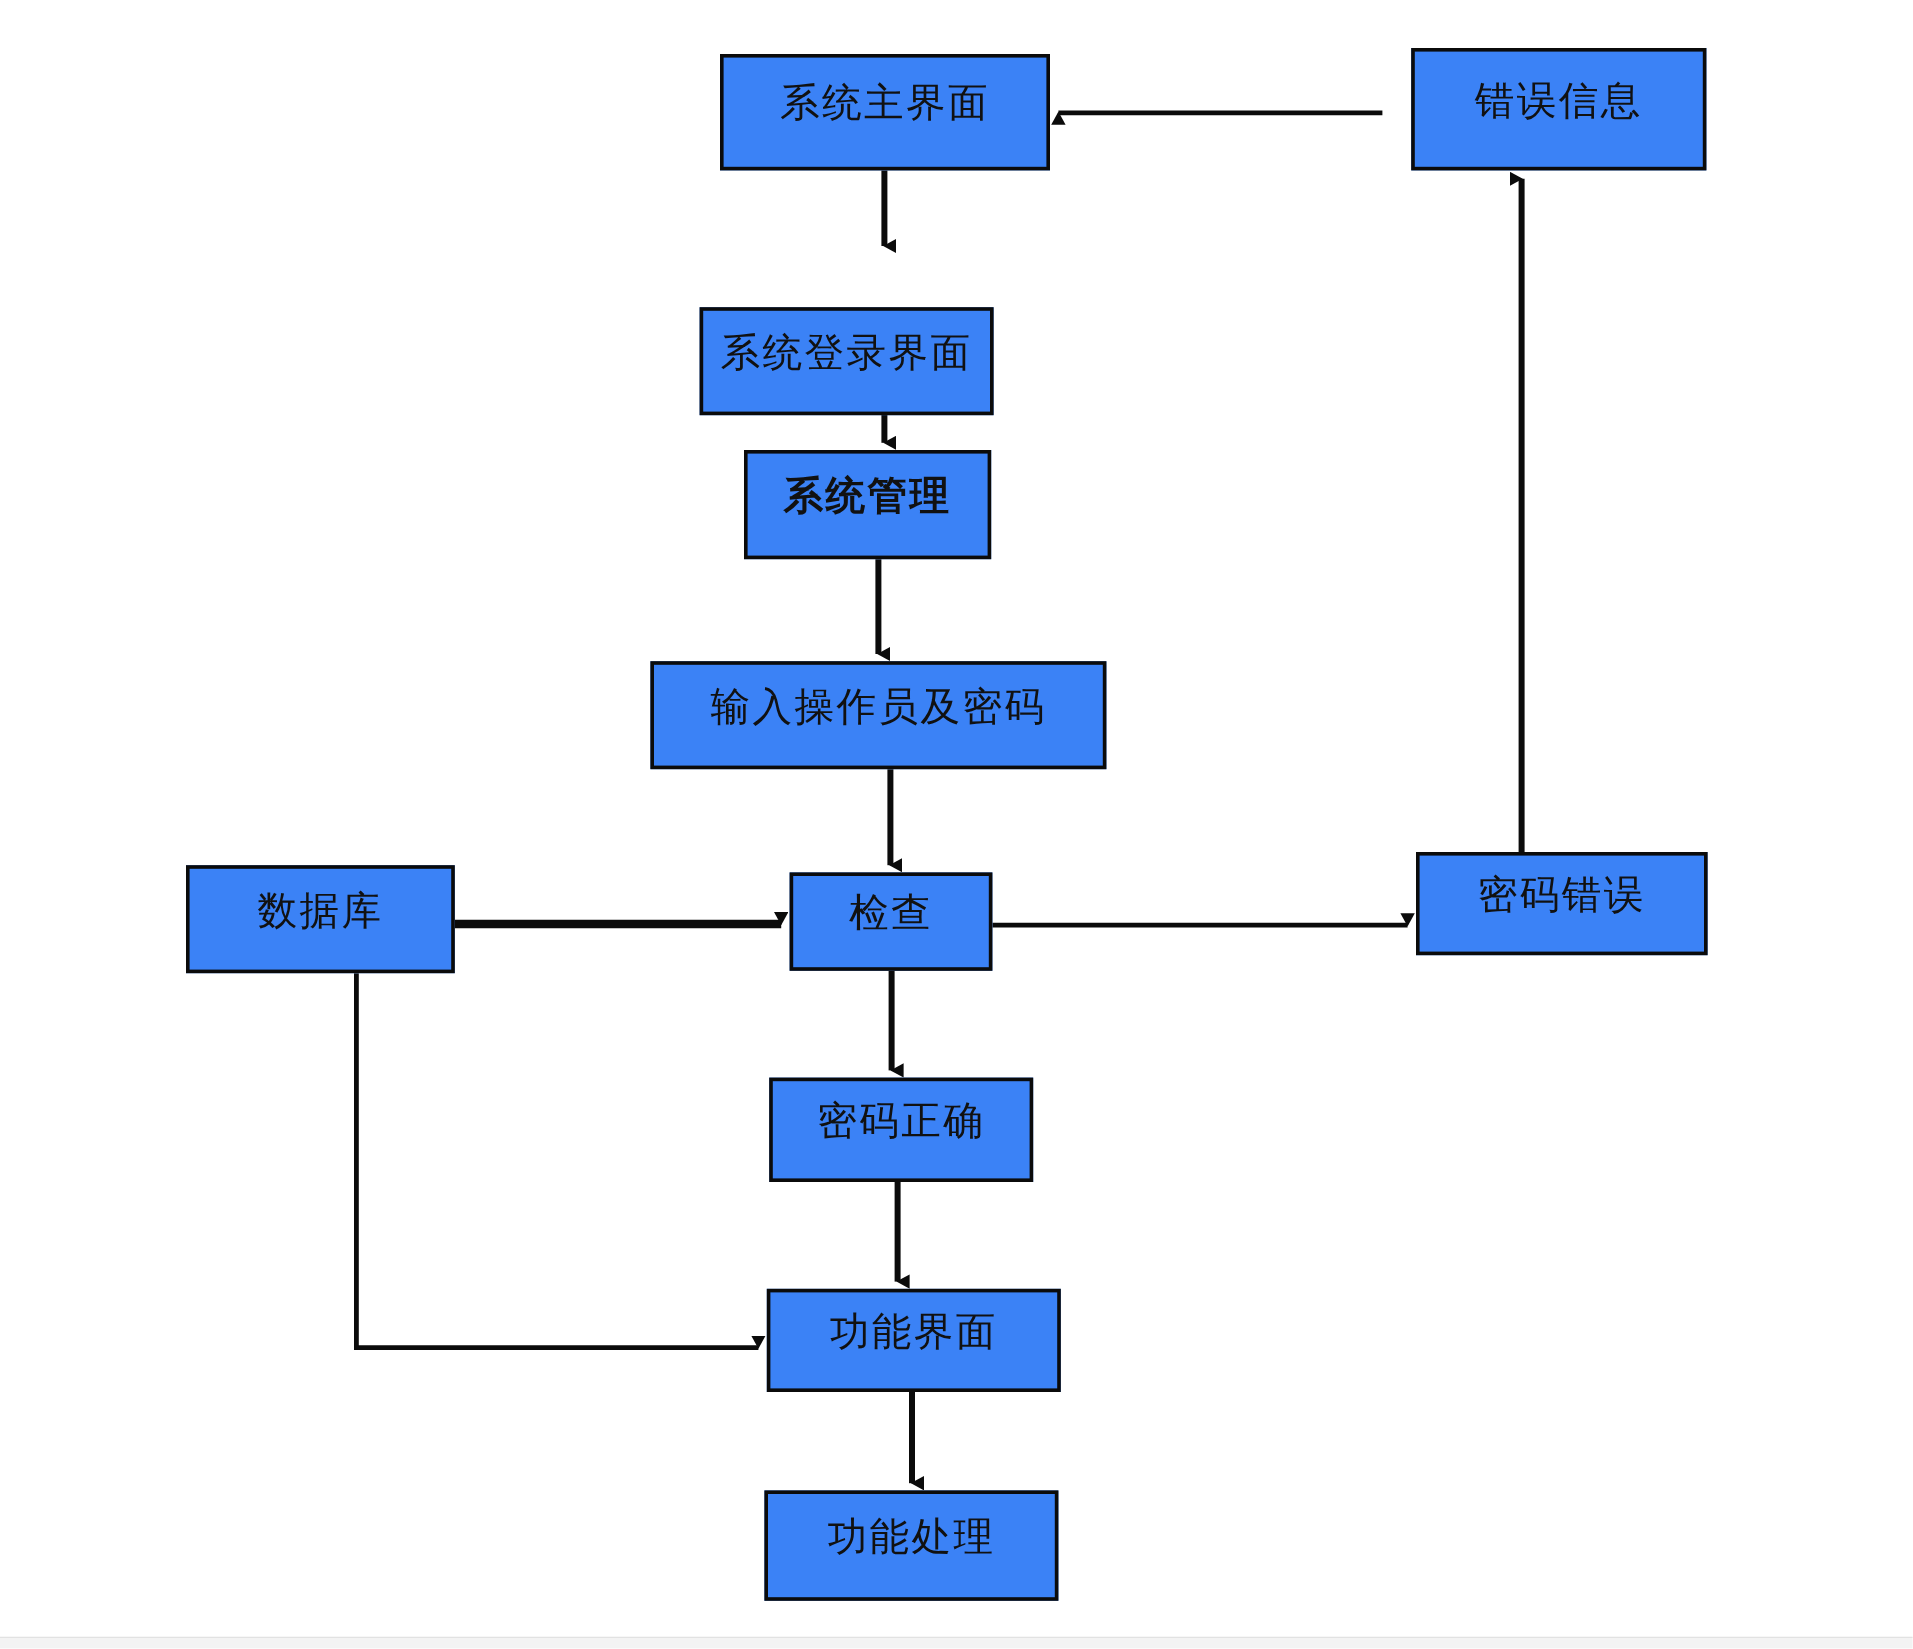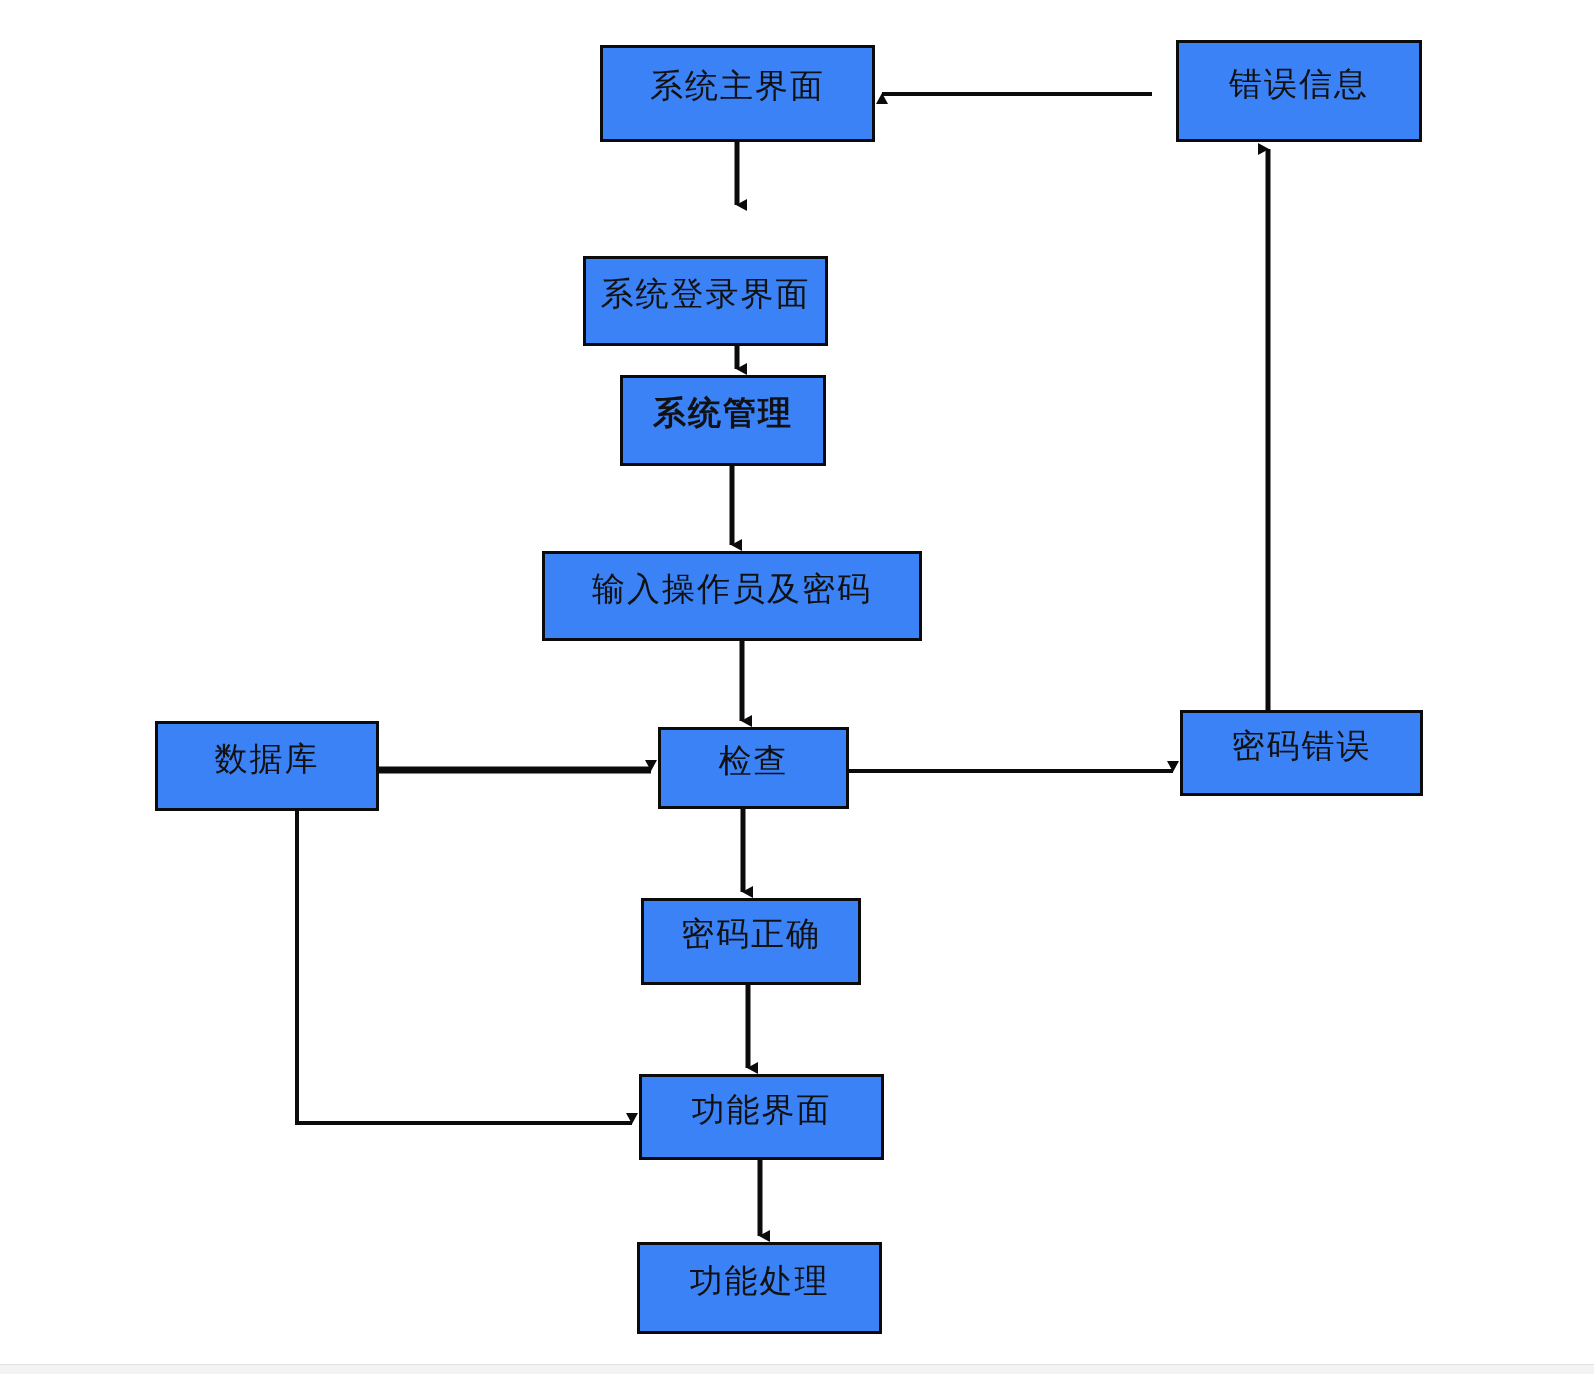--- a/index.html
+++ b/index.html
@@ -119,21 +119,21 @@
   </div>
 
   <div class="node-box" style="left:542px; top:551px; width:380px; height:90px;">
     <span class="node-label">输入操作员及密码</span>
   </div>
 
   <div class="node-box" style="left:155px; top:721px; width:224px; height:90px;">
     <span class="node-label">数据库</span>
   </div>
 
-  <div class="node-box" style="left:658px; top:727px; width:191px; height:82px;">
+  <div class="node-box" style="left:658px; top:727px; width:169px; height:82px;">
     <span class="node-label">检查</span>
   </div>
 
   <div class="node-box" style="left:1180px; top:710px; width:243px; height:86px;">
     <span class="node-label">密码错误</span>
   </div>
 
   <div class="node-box" style="left:641px; top:898px; width:220px; height:87px;">
     <span class="node-label">密码正确</span>
   </div>

